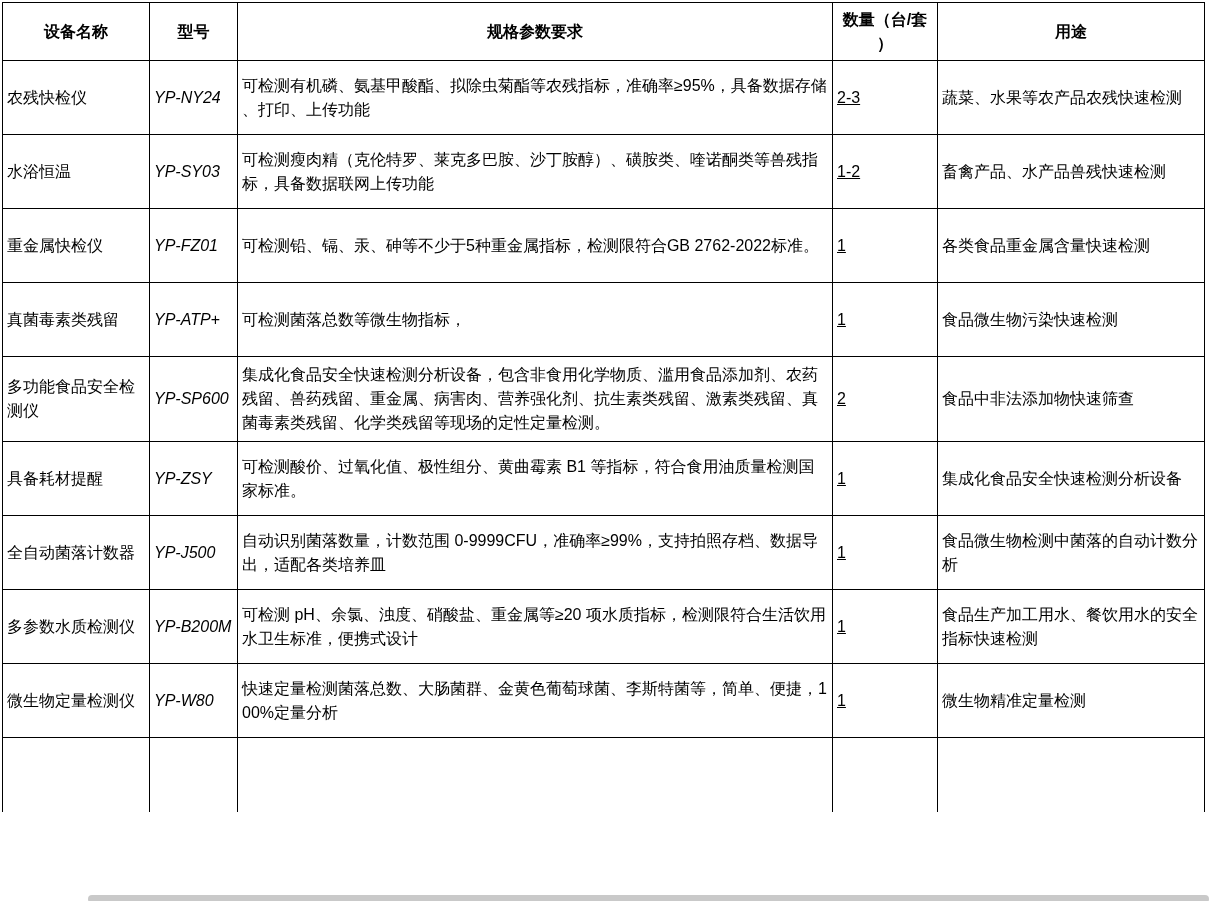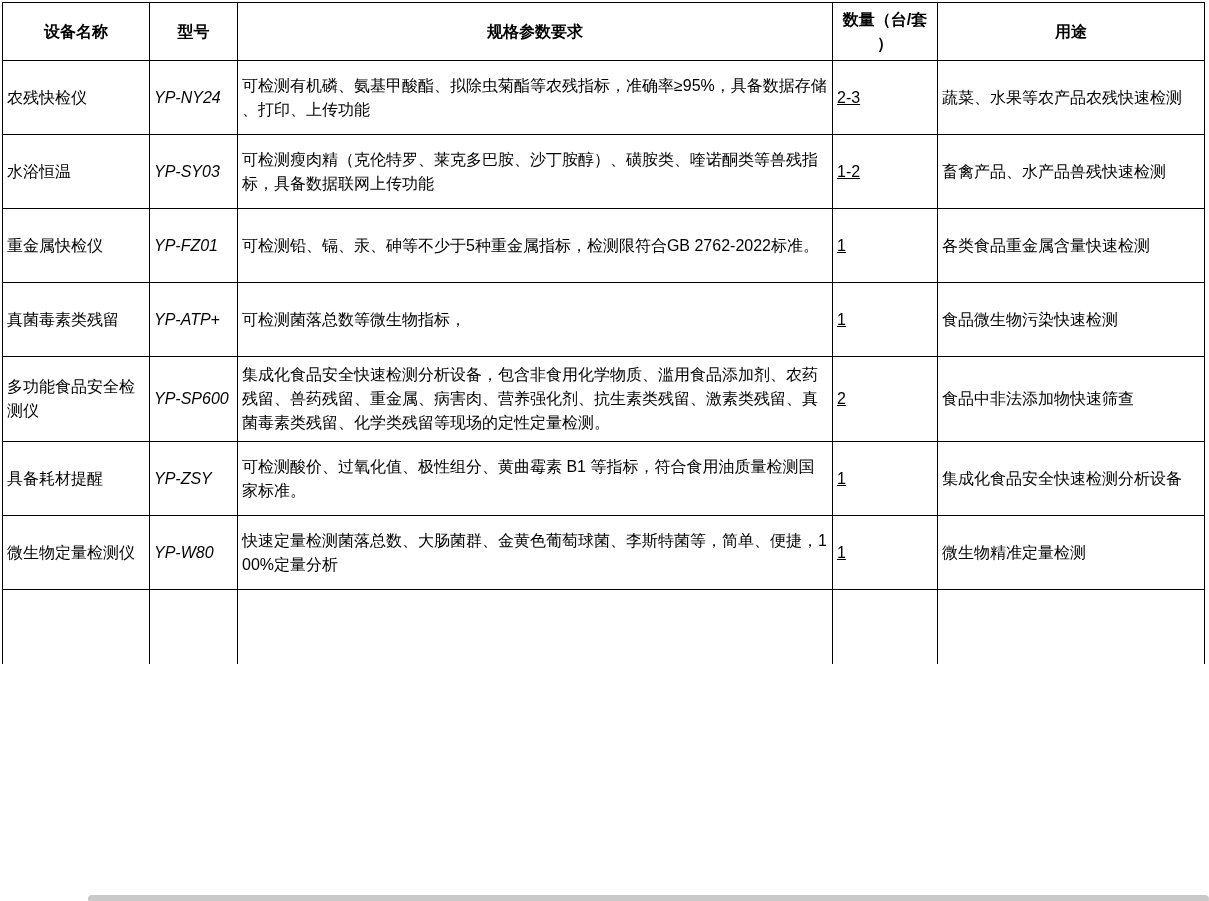--- a/index.html
+++ b/index.html
@@ -130,20 +130,34 @@
     <td class="c-use">食品中非法添加物快速筛查</td>
   </tr>
         <tr>
     <td class="c-name">具备耗材提醒</td>
     <td class="c-model">YP-ZSY</td>
     <td class="c-spec">可检测酸价、过氧化值、极性组分、黄曲霉素 B1 等指标，符合食用油质量检测国家标准。</td>
     <td class="c-qty">1</td>
     <td class="c-use">集成化食品安全快速检测分析设备</td>
   </tr>
         <tr>
+    <td class="c-name">全自动菌落计数器</td>
+    <td class="c-model">YP-J500</td>
+    <td class="c-spec">自动识别菌落数量，计数范围 0-9999CFU，准确率≥99%，支持拍照存档、数据导出，适配各类培养皿</td>
+    <td class="c-qty">1</td>
+    <td class="c-use">食品微生物检测中菌落的自动计数分析</td>
+  </tr>
+        <tr>
+    <td class="c-name">多参数水质检测仪</td>
+    <td class="c-model">YP-B200M</td>
+    <td class="c-spec">可检测 pH、余氯、浊度、硝酸盐、重金属等≥20 项水质指标，检测限符合生活饮用水卫生标准，便携式设计</td>
+    <td class="c-qty">1</td>
+    <td class="c-use">食品生产加工用水、餐饮用水的安全指标快速检测</td>
+  </tr>
+        <tr>
     <td class="c-name">微生物定量检测仪</td>
     <td class="c-model">YP-W80</td>
     <td class="c-spec">快速定量检测菌落总数、大肠菌群、金黄色葡萄球菌、李斯特菌等，简单、便捷，100%定量分析</td>
     <td class="c-qty">1</td>
     <td class="c-use">微生物精准定量检测</td>
   </tr>
       </tbody>
     <tbody>
       <tr class="partial-row">
         <td class="c-name"></td>

